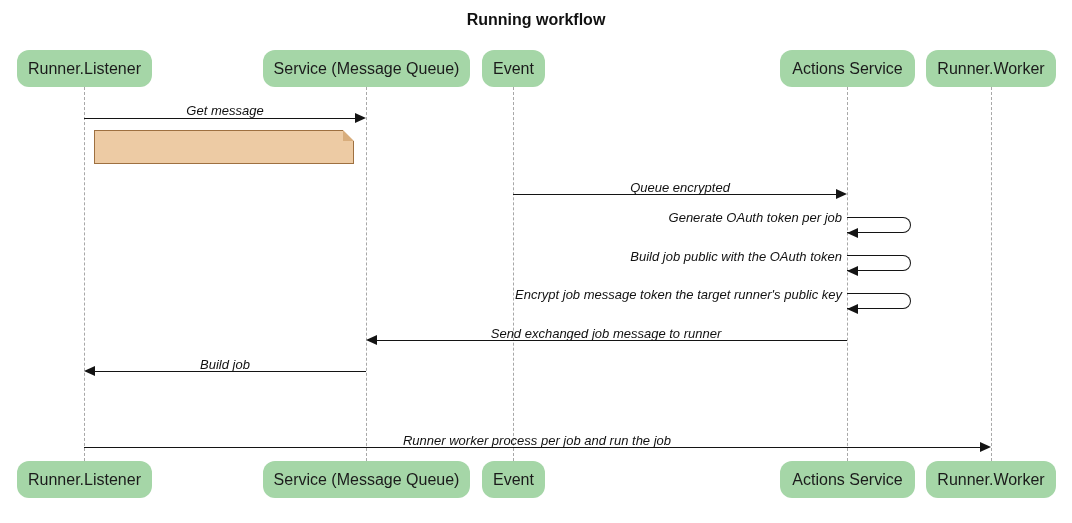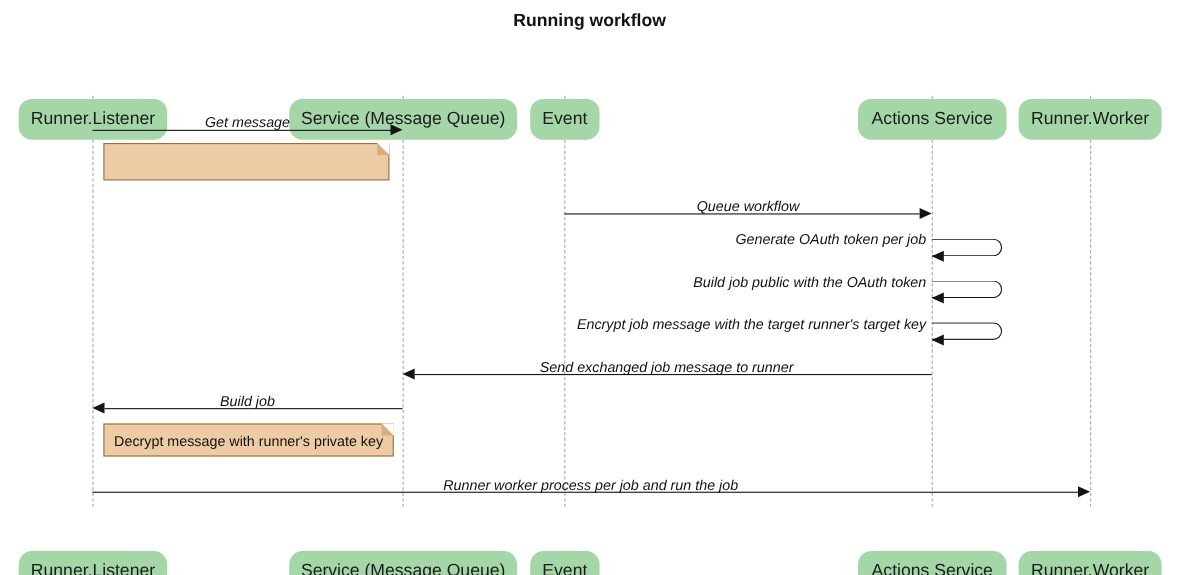--- a/index.html
+++ b/index.html
@@ -24,21 +24,20 @@
     position: absolute;
     height: 37px;
     background: var(--actor_bg, #a5d6a7);
     border-radius: 12px;
     display: flex;
     align-items: center;
     justify-content: center;
     font-size: 16px;
     color: #1b1b1b;
     white-space: nowrap;
-    margin-top: 40px;
   }
   .pbox.top { top: 50px; }
   .pbox.bottom { top: 461px; }
   .lifeline {
     position: absolute;
     top: 87px;
     height: 374px;
     width: 0;
     border-left: 1px dashed var(--lifeline, #a8a8a8);
   }
@@ -120,48 +119,44 @@
   <div class="pbox top" style="left:926px;width:130px">Runner.Worker</div>
 
   <div class="mlabel" style="left:225px;top:103px">Get message</div>
   <div class="mline" style="left:84px;top:118px;width:272px"></div>
   <div class="arr-r" style="left:355px;top:113px"></div>
 
   <div class="note" style="left:94px;top:130px;width:258px;height:32px">
     <i class="fold"></i>
   </div>
 
-  <div class="mlabel" style="left:680px;top:180px">Queue workflow</div>
+  <div class="mlabel" style="left:680px;top:180px">Queue encrypted</div>
   <div class="mline" style="left:513px;top:194px;width:323px"></div>
   <div class="arr-r" style="left:836px;top:189px"></div>
 
   <div class="mlabel right" style="left:842px;top:210px">Generate OAuth token per job</div>
   <div class="loop" style="left:847px;top:217px"></div>
   <div class="arr-l" style="left:847px;top:228px"></div>
 
   <div class="mlabel right" style="left:842px;top:249px">Build job public with the OAuth token</div>
   <div class="loop" style="left:847px;top:255px"></div>
   <div class="arr-l" style="left:847px;top:266px"></div>
 
-  <div class="mlabel right" style="left:842px;top:287px">Encrypt job message with the target runner's target key</div>
+  <div class="mlabel right" style="left:842px;top:287px">Encrypt job message token the target runner's public key</div>
   <div class="loop" style="left:847px;top:293px"></div>
   <div class="arr-l" style="left:847px;top:304px"></div>
 
   <div class="mlabel" style="left:606px;top:326px">Send exchanged job message to runner</div>
   <div class="arr-l" style="left:366px;top:335px"></div>
   <div class="mline" style="left:377px;top:340px;width:470px"></div>
 
   <div class="mlabel" style="left:225px;top:357px">Build job</div>
   <div class="arr-l" style="left:84px;top:366px"></div>
   <div class="mline" style="left:95px;top:371px;width:271px"></div>
 
-  <div class="note" style="left:94px;top:385px;width:262px;height:28px">
-    <span>Decrypt message with runner's private key</span>
-    <i class="fold"></i>
-  </div>
 
   <div class="mlabel" style="left:537px;top:433px">Runner worker process per job and run the job</div>
   <div class="mline" style="left:84px;top:447px;width:896px"></div>
   <div class="arr-r" style="left:980px;top:442px"></div>
 
   <div class="pbox bottom" style="left:17px;width:135px">Runner.Listener</div>
   <div class="pbox bottom" style="left:263px;width:207px">Service (Message Queue)</div>
   <div class="pbox bottom" style="left:482px;width:63px">Event</div>
   <div class="pbox bottom" style="left:780px;width:135px">Actions Service</div>
   <div class="pbox bottom" style="left:926px;width:130px">Runner.Worker</div>

